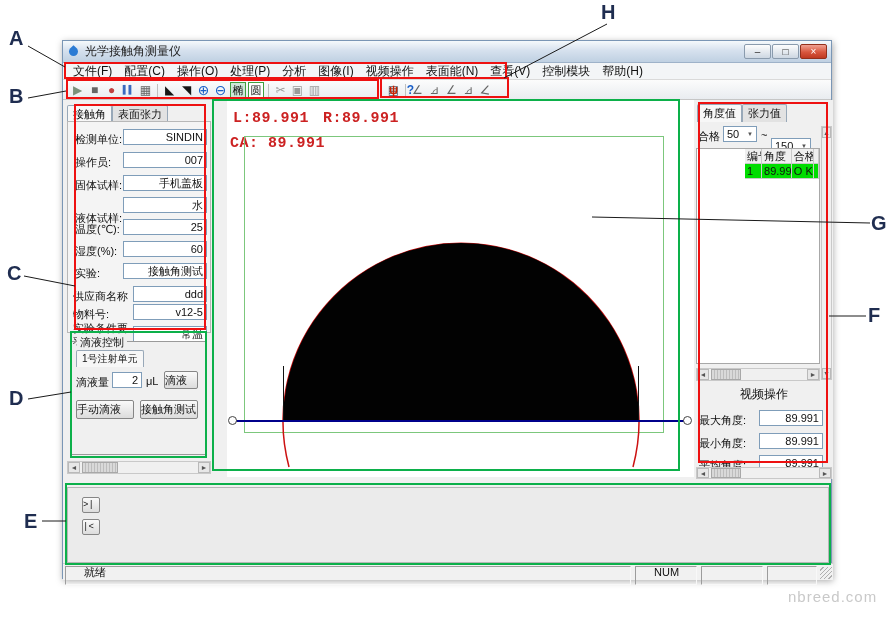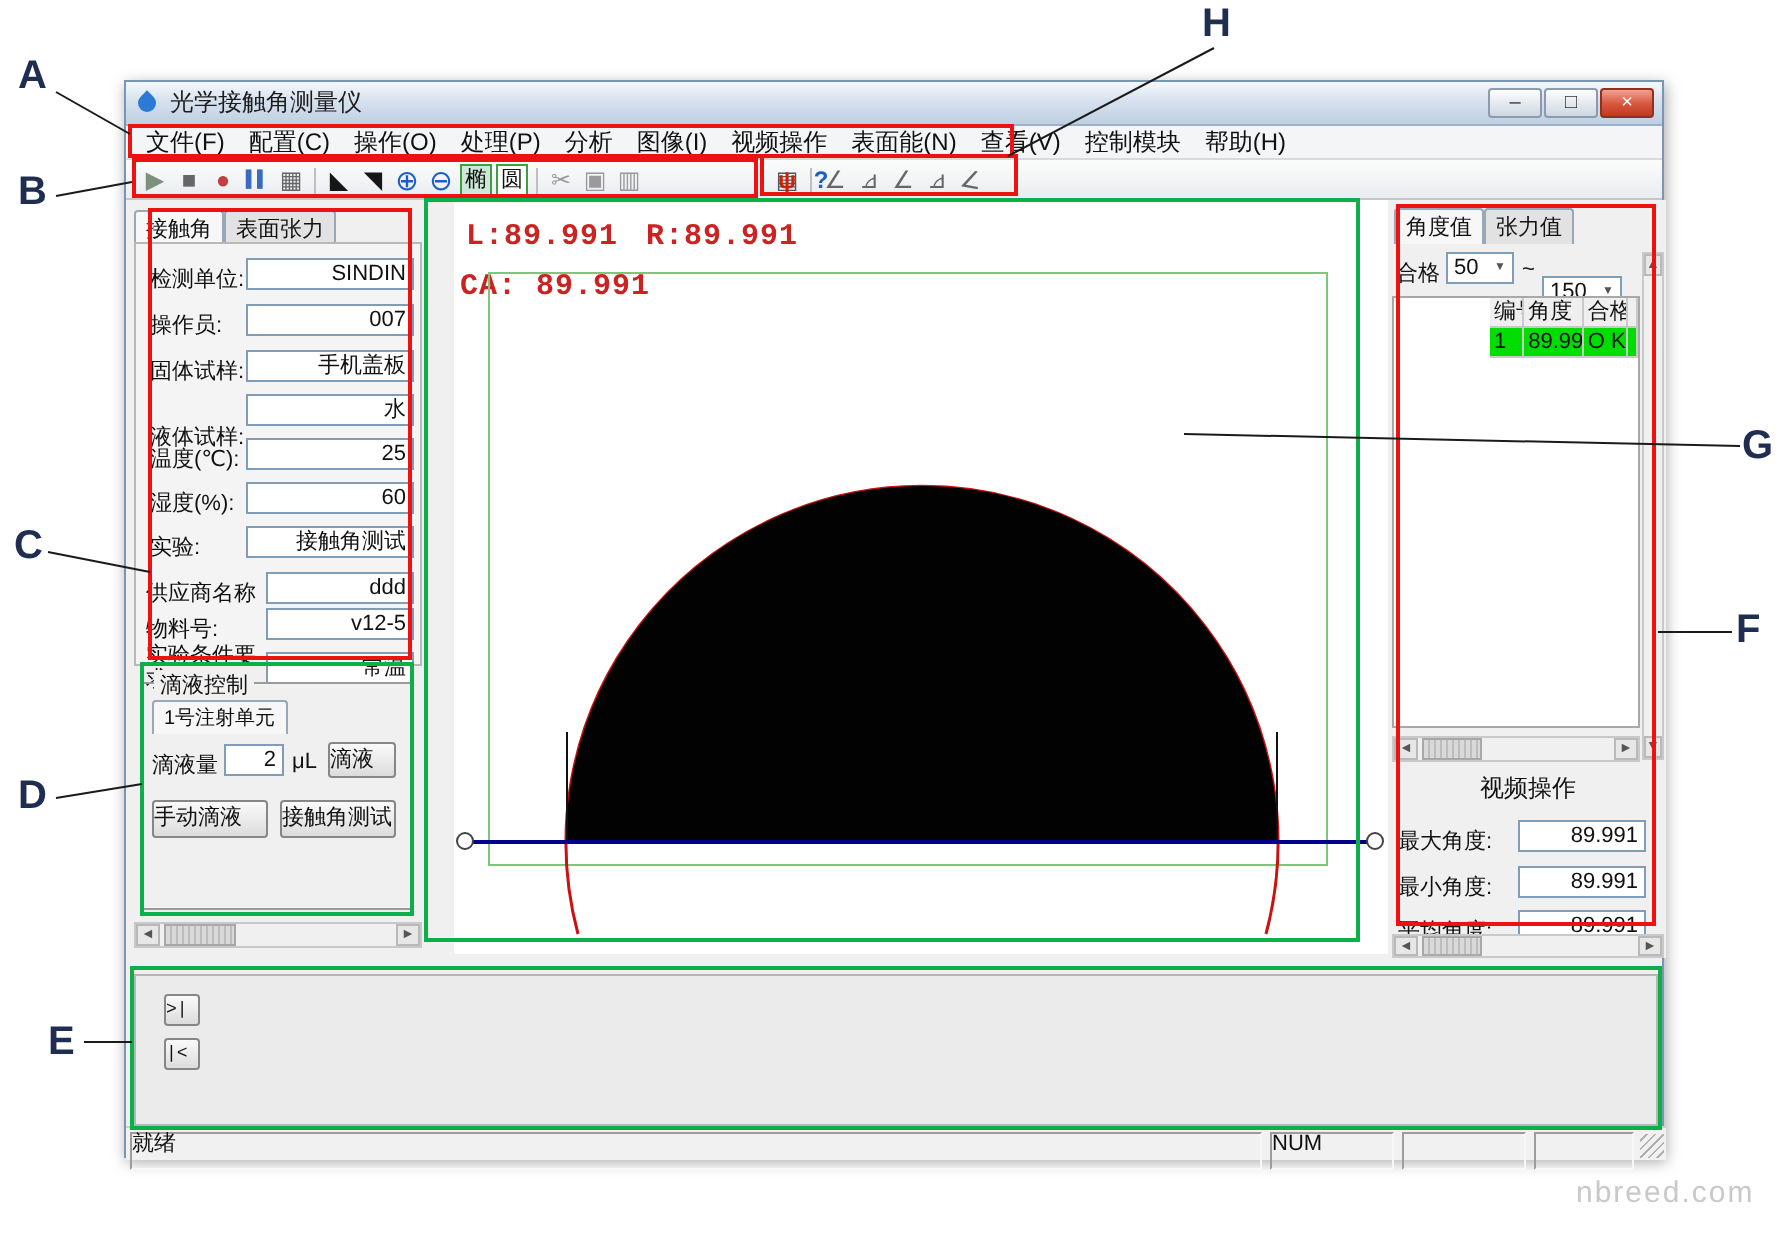--- a/index.html
+++ b/index.html
@@ -69,21 +69,21 @@
   .trow{display:flex;height:15px;}
   .tc{font-size:11px;line-height:14px;border-right:1px solid #c9c9c9;border-bottom:1px solid #c9c9c9;
       padding:0 2px;overflow:hidden;white-space:nowrap;color:#111;}
   .thead .tc{background:#efefef;}
   .grow .tc{background:var(--row-green,#00dd00);}
 
   
   .bottom-panel{position:absolute;left:4px;top:446px;width:762px;height:76px;background:#ebebeb;border:1px solid #b6b6b6;}
   .statusbar{position:absolute;left:0;top:522px;width:770px;height:17px;background:#f1f1f1;border-top:1px solid #cfcfcf;}
   .pane{position:absolute;top:2px;height:19px;border:1px solid;border-color:#9c9c9c #f8f8f8 #f8f8f8 #9c9c9c;
-        font-size:11px;line-height:11px;padding:0 0;color:#111;}
+        font-size:11px;line-height:11px;padding:0 18px;color:#111;}
   .grip{position:absolute;right:1px;bottom:1px;width:12px;height:12px;
         background:repeating-linear-gradient(135deg,transparent 0 2px,#b0b0b0 2px 3px);}
 
   
   .abox{position:absolute;pointer-events:none;z-index:40;}
   .abox.red{border:2px solid var(--red-box,#ee1111);}
   .abox.green{border:2px solid var(--green-box,#0cb04a);}
   .lines{position:absolute;left:0;top:0;z-index:50;pointer-events:none;}
   .lines line{stroke:#1a1a1a;stroke-width:1;}
   .letter{position:absolute;z-index:60;font-size:20px;font-weight:600;color:var(--letter-color,#1f2d50);}

